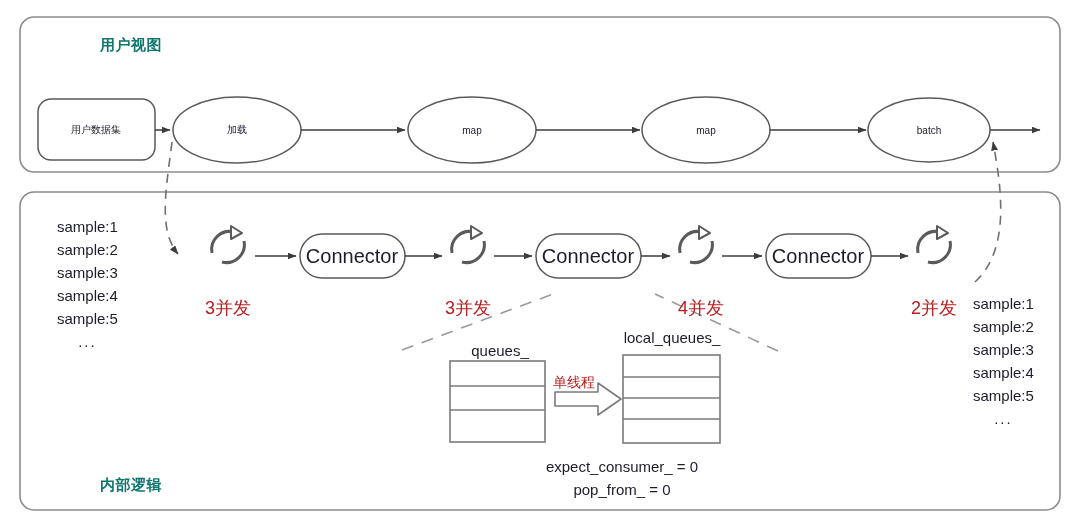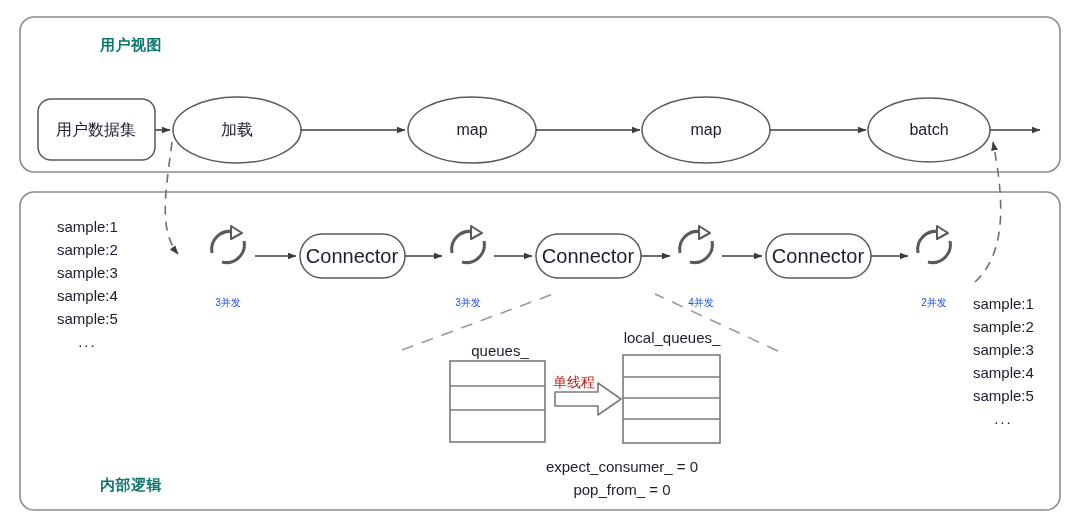--- a/index.html
+++ b/index.html
@@ -29,33 +29,33 @@
   .panel-title {
     position: absolute;
     font-weight: bold;
     font-size: 15px;
     color: #0f766e;
     letter-spacing: 0.5px;
     white-space: nowrap;
   }
   .node-label {
     position: absolute;
-    font-size: 16px;
+    font-size: 10px;
     color: #1c1c2b;
     white-space: nowrap;
     text-align: center;
     transform: translate(-50%, -50%);
   }
   .node-label.connector {
     font-size: 20px;
   }
   .cap-label {
     position: absolute;
-    font-size: 10px;
-    color: #1d4ed8;
+    font-size: 18px;
+    color: #b91c1c;
     white-space: nowrap;
     transform: translate(-50%, 0);
     text-align: center;
   }
   .sample-list {
     position: absolute;
     font-size: 15px;
     line-height: 23px;
     color: #1c1c2b;
     white-space: nowrap;

